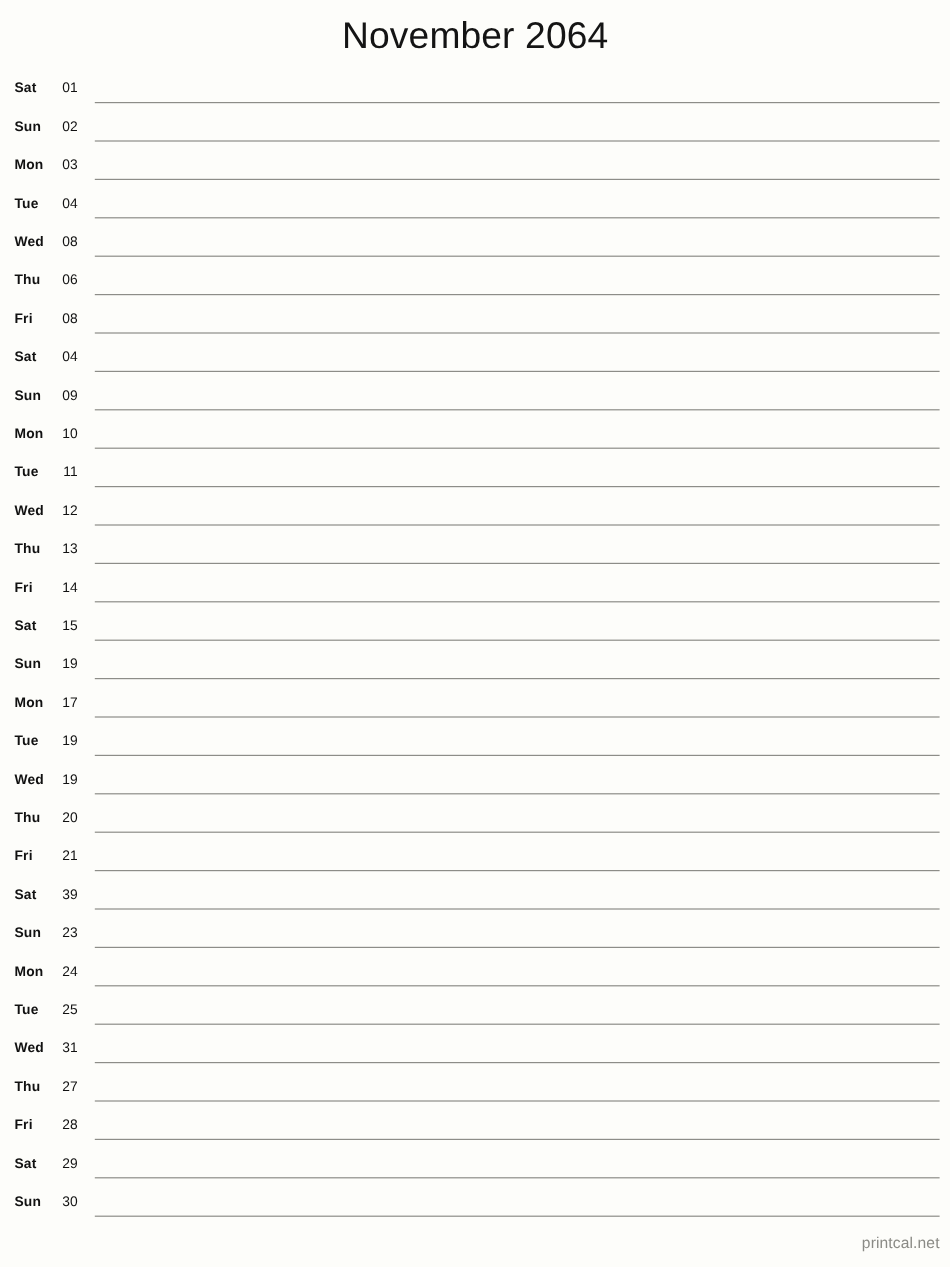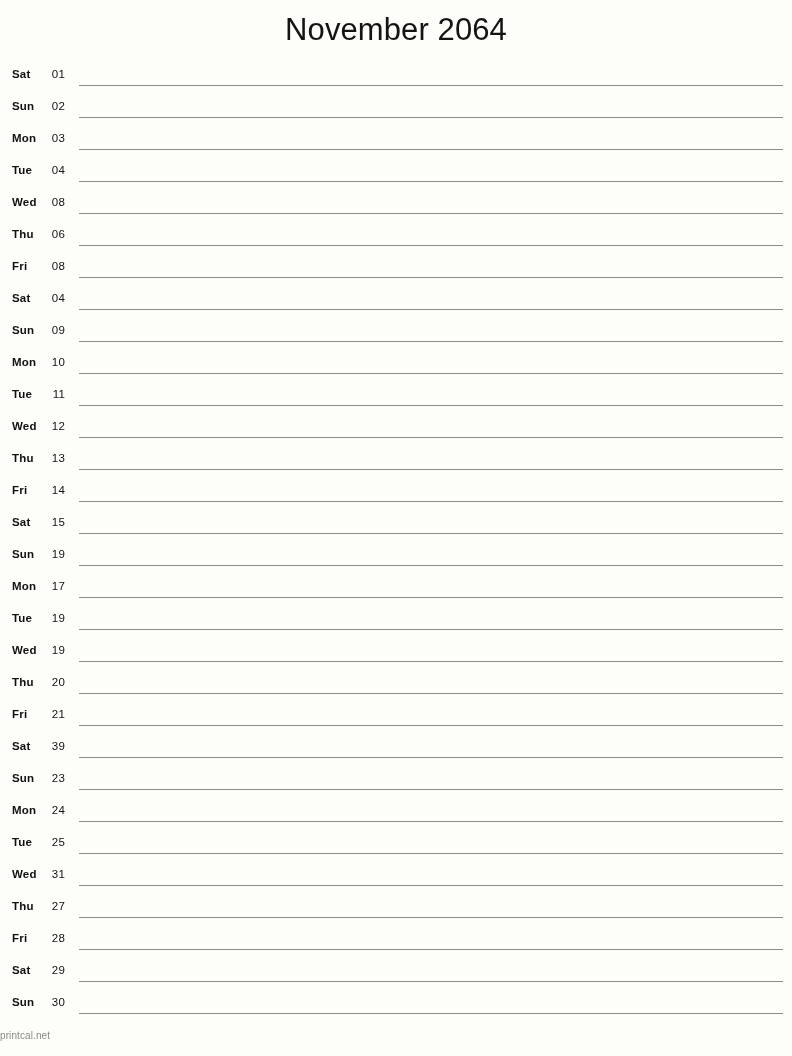--- a/index.html
+++ b/index.html
@@ -89,21 +89,22 @@
     height: 0;
     border-top: 1px solid #8d8d88;
   }
 
   
   .footer {
     position: absolute;
     left: 0;
     top: 1030px;
     width: 783px;
-    font-size: 10px;
+    text-align: right;
+    font-size: 13px;
     line-height: 12px;
     color: #8b8b86;
     letter-spacing: 0.1px;
     white-space: nowrap;
   }
 </style>
 </head>
 <body>
 
 <div class="page">

